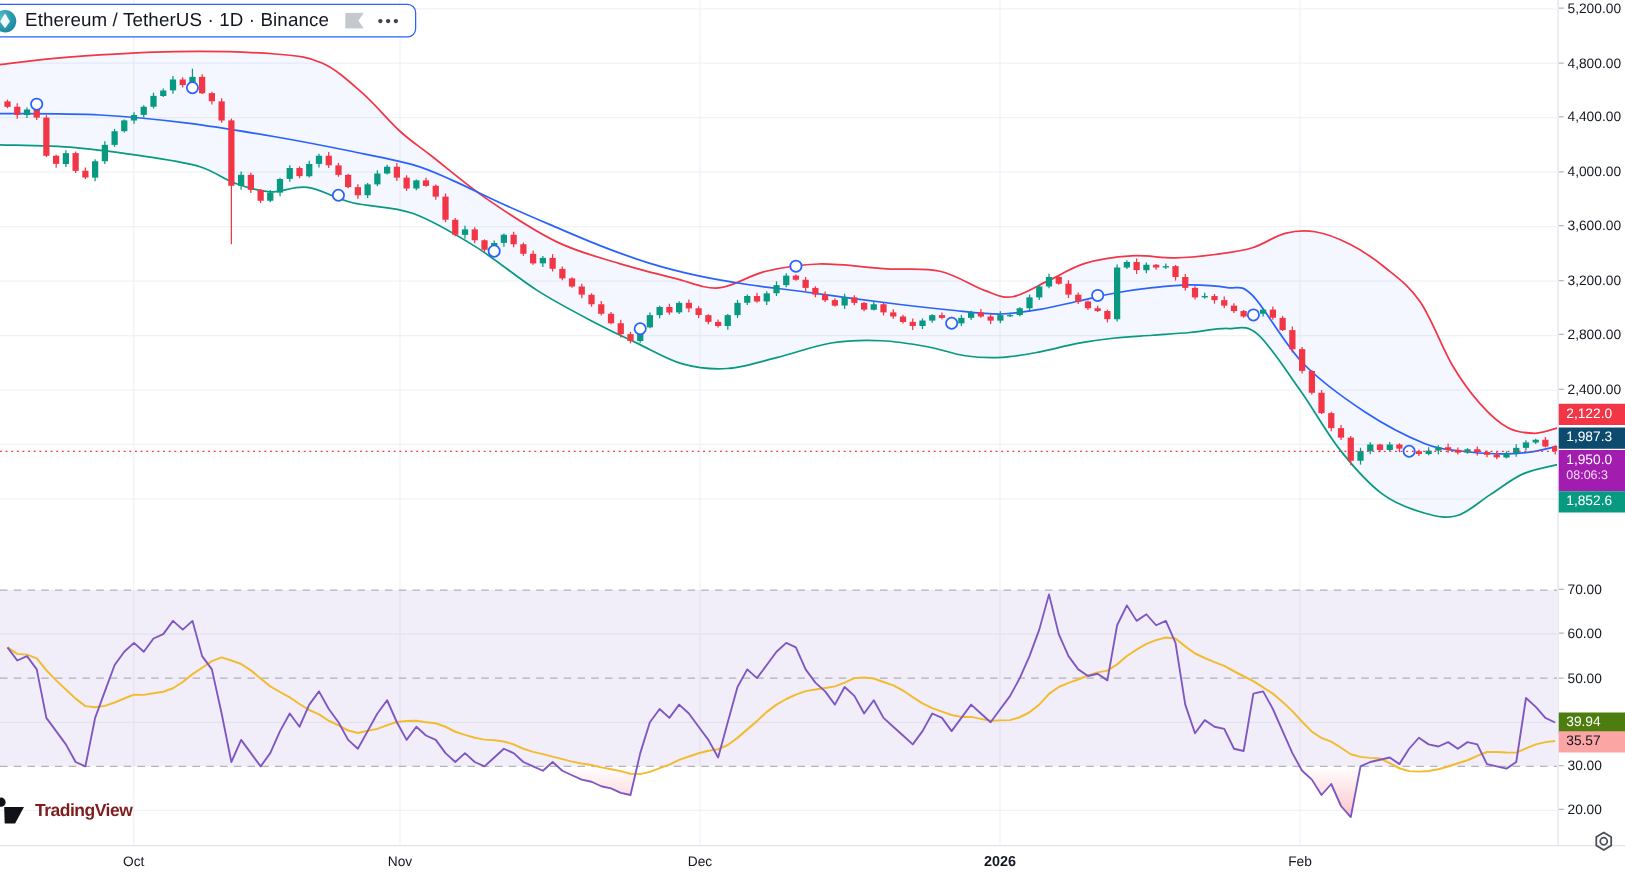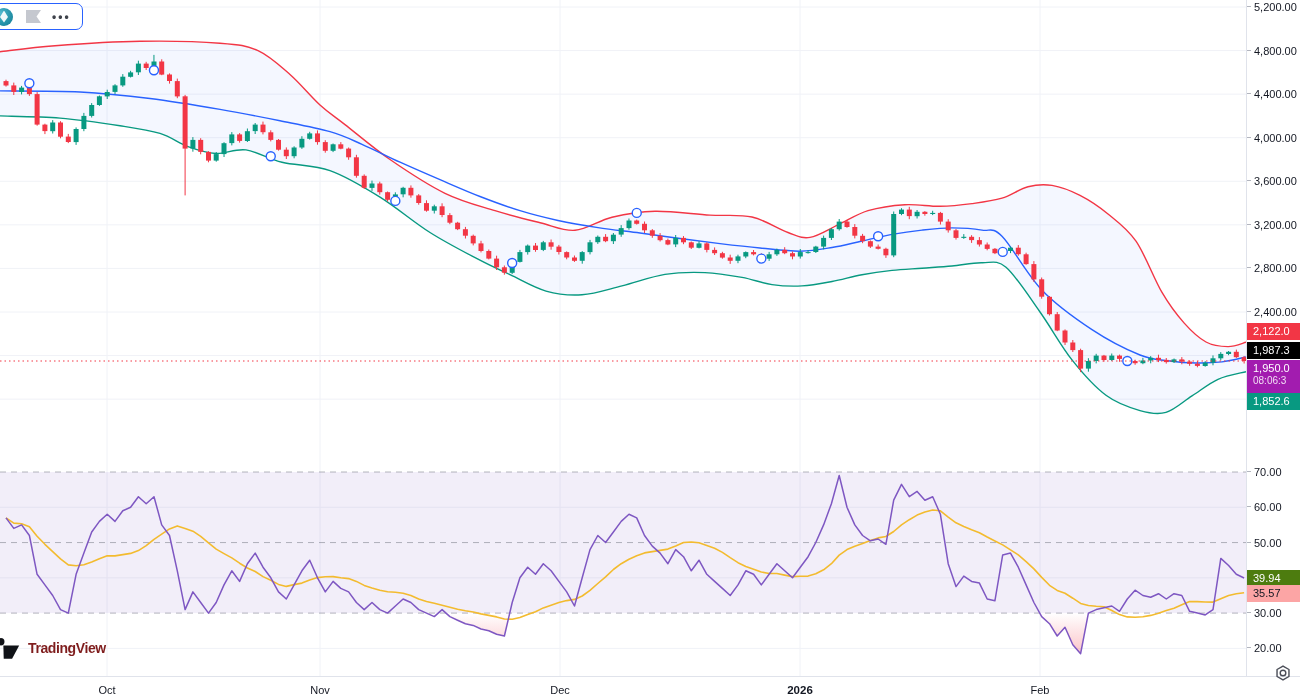--- a/index.html
+++ b/index.html
@@ -437,40 +437,41 @@
             <rect x="0" y="613.1" width="1246" height="70"></rect>
           </clipPath>
 </defs>
         <path d="M6 517.9L13.8 528.4L21.6 524.9L29.4 535.5L37.1 574.3L44.9 584.9L52.7 595.5L60.5 609.6L68.3 613.1L76.1 574.3L83.9 553.1L91.7 532L99.4 521.4L107.2 514.3L115 521.4L122.8 510.8L130.6 507.3L138.4 496.7L146.2 503.7L154 496.7L161.7 524.9L169.5 535.5L177.3 570.8L185.1 609.6L192.9 591.9L200.7 602.5L208.5 613.1L216.2 602.5L224 584.9L231.8 570.8L239.6 581.4L247.4 563.7L255.2 553.1L263 567.2L270.8 577.8L278.5 591.9L286.3 599L294.1 584.9L301.9 570.8L309.7 560.2L317.5 577.8L325.3 591.9L333.1 581.4L340.8 588.4L348.6 591.9L356.4 602.5L364.2 609.6L372 602.5L379.8 609.6L387.6 613.1L395.4 606L403.1 599L410.9 602.5L418.7 609.6L426.5 613.1L434.3 616.6L442.1 609.6L449.9 616.6L457.6 620.2L465.4 623.7L473.2 625.4L481 629L488.8 630.7L496.6 634.3L504.4 636L512.2 602.5L519.9 577.8L527.7 567.2L535.5 574.3L543.3 563.7L551.1 570.8L558.9 581.4L566.7 591.9L574.5 606L582.2 577.8L590 549.6L597.8 535.5L605.6 542.5L613.4 532L621.2 521.4L629 514.3L636.7 517.9L644.5 535.5L652.3 546.1L660.1 553.1L667.9 563.7L675.7 549.6L683.5 556.7L691.3 570.8L699 560.2L706.8 574.3L714.6 581.4L722.4 588.4L730.2 595.5L738 584.9L745.8 570.8L753.6 574.3L761.3 584.9L769.1 574.3L776.9 563.7L784.7 570.8L792.5 577.8L800.3 567.2L808.1 556.7L815.8 542.5L823.6 524.9L831.4 503.7L839.2 475.5L847 507.3L854.8 524.9L862.6 535.5L870.4 540.8L878.1 539L885.9 544.3L893.7 500.2L901.5 484.3L909.3 496.7L917.1 491.4L924.9 500.2L932.7 496.7L940.4 514.3L948.2 563.7L956 586.6L963.8 576.1L971.6 581.4L979.4 583.1L987.2 599L994.9 600.8L1002.7 554.9L1010.5 553.1L1018.3 567.2L1026.1 584.9L1033.9 602.5L1041.7 616.6L1049.5 623.7L1057.2 636L1065 627.2L1072.8 644.8L1080.6 653.7L1088.4 613.1L1096.2 609.6L1104 607.8L1111.8 606L1119.5 611.3L1127.3 599L1135.1 590.2L1142.9 595.5L1150.7 597.2L1158.5 593.7L1166.3 599L1174 593.7L1181.8 595.5L1189.6 611.3L1197.4 613.1L1205.2 614.9L1213 609.6L1220.8 558.4L1228.6 565.5L1236.3 574.3L1244.1 578L1244.1 613.1L6 613.1Z" fill="url(#osg)" clip-path="url(#osc)"></path>
         <path d="M6 517.9L13.8 523.1L21.6 523.7L29.4 526.7L37.1 536.2L44.9 544.3L52.7 551.6L60.5 558.9L68.3 564.9L76.1 565.8L83.9 564.7L91.7 562L99.4 558.8L107.2 555.7L115 555.9L122.8 554.6L130.6 553.4L138.4 550.6L146.2 545.6L154 539.3L161.7 534.2L169.5 528.9L177.3 525.9L185.1 528.4L192.9 531.2L200.7 536.3L208.5 542.8L216.2 549.1L224 553.6L231.8 557.9L239.6 563.2L247.4 568L255.2 571.5L263 576.6L270.8 580.3L278.5 584.4L286.3 586.4L294.1 584.6L301.9 583.1L309.7 580.1L317.5 577.6L325.3 576.8L333.1 576.6L340.8 577.8L348.6 578.6L356.4 581.4L364.2 585.4L372 587.9L379.8 590.2L387.6 591.7L395.4 592.2L403.1 593.2L410.9 595.5L418.7 599L426.5 601.5L434.3 603.3L442.1 605.3L449.9 607.3L457.6 609.3L465.4 610.8L473.2 612L481 613.9L488.8 615.4L496.6 616.9L504.4 619L512.2 619.3L519.9 617.5L527.7 614.5L535.5 611.7L543.3 607.9L551.1 605.2L558.9 602.6L566.7 600.6L574.5 599.4L582.2 596L590 590.3L597.8 583.5L605.6 576.9L613.4 569.5L621.2 563.7L629 559.2L636.7 555.7L644.5 552.9L652.3 551.6L660.1 550.4L667.9 549.1L675.7 546.1L683.5 542.5L691.3 542L699 542.8L706.8 545.6L714.6 548.3L722.4 552.4L730.2 557.7L738 562.7L745.8 566.5L753.6 569.3L761.3 572L769.1 573.5L776.9 573.5L784.7 575.1L792.5 576.6L800.3 576.3L808.1 576.1L815.8 573.8L823.6 569.8L831.4 563.7L839.2 555.1L847 549.6L854.8 546.3L862.6 543.6L870.4 540.4L878.1 537.9L885.9 536.5L893.7 531.5L901.5 524.8L909.3 519.7L917.1 515.1L924.9 512.1L932.7 510L940.4 510.8L948.2 517.1L956 522.8L963.8 526.4L971.6 529.7L979.4 532.7L987.2 537L994.9 541L1002.7 544.9L1010.5 549.9L1018.3 554.9L1026.1 561.6L1033.9 568.9L1041.7 577.4L1049.5 585.3L1057.2 590.4L1065 593.3L1072.8 598.2L1080.6 603.4L1088.4 605.5L1096.2 606.3L1104 606.8L1111.8 610.5L1119.5 614.6L1127.3 616.9L1135.1 617.3L1142.9 616.8L1150.7 615.4L1158.5 613.2L1166.3 610.6L1174 608.2L1181.8 604.7L1189.6 601.6L1197.4 601.6L1205.2 602L1213 602.1L1220.8 598.7L1228.6 595.5L1236.3 593.7L1244.1 592.8" fill="none" stroke="#F3BB2F" stroke-width="1.6" stroke-linejoin="round"></path>
         <path d="M6 517.9L13.8 528.4L21.6 524.9L29.4 535.5L37.1 574.3L44.9 584.9L52.7 595.5L60.5 609.6L68.3 613.1L76.1 574.3L83.9 553.1L91.7 532L99.4 521.4L107.2 514.3L115 521.4L122.8 510.8L130.6 507.3L138.4 496.7L146.2 503.7L154 496.7L161.7 524.9L169.5 535.5L177.3 570.8L185.1 609.6L192.9 591.9L200.7 602.5L208.5 613.1L216.2 602.5L224 584.9L231.8 570.8L239.6 581.4L247.4 563.7L255.2 553.1L263 567.2L270.8 577.8L278.5 591.9L286.3 599L294.1 584.9L301.9 570.8L309.7 560.2L317.5 577.8L325.3 591.9L333.1 581.4L340.8 588.4L348.6 591.9L356.4 602.5L364.2 609.6L372 602.5L379.8 609.6L387.6 613.1L395.4 606L403.1 599L410.9 602.5L418.7 609.6L426.5 613.1L434.3 616.6L442.1 609.6L449.9 616.6L457.6 620.2L465.4 623.7L473.2 625.4L481 629L488.8 630.7L496.6 634.3L504.4 636L512.2 602.5L519.9 577.8L527.7 567.2L535.5 574.3L543.3 563.7L551.1 570.8L558.9 581.4L566.7 591.9L574.5 606L582.2 577.8L590 549.6L597.8 535.5L605.6 542.5L613.4 532L621.2 521.4L629 514.3L636.7 517.9L644.5 535.5L652.3 546.1L660.1 553.1L667.9 563.7L675.7 549.6L683.5 556.7L691.3 570.8L699 560.2L706.8 574.3L714.6 581.4L722.4 588.4L730.2 595.5L738 584.9L745.8 570.8L753.6 574.3L761.3 584.9L769.1 574.3L776.9 563.7L784.7 570.8L792.5 577.8L800.3 567.2L808.1 556.7L815.8 542.5L823.6 524.9L831.4 503.7L839.2 475.5L847 507.3L854.8 524.9L862.6 535.5L870.4 540.8L878.1 539L885.9 544.3L893.7 500.2L901.5 484.3L909.3 496.7L917.1 491.4L924.9 500.2L932.7 496.7L940.4 514.3L948.2 563.7L956 586.6L963.8 576.1L971.6 581.4L979.4 583.1L987.2 599L994.9 600.8L1002.7 554.9L1010.5 553.1L1018.3 567.2L1026.1 584.9L1033.9 602.5L1041.7 616.6L1049.5 623.7L1057.2 636L1065 627.2L1072.8 644.8L1080.6 653.7L1088.4 613.1L1096.2 609.6L1104 607.8L1111.8 606L1119.5 611.3L1127.3 599L1135.1 590.2L1142.9 595.5L1150.7 597.2L1158.5 593.7L1166.3 599L1174 593.7L1181.8 595.5L1189.6 611.3L1197.4 613.1L1205.2 614.9L1213 609.6L1220.8 558.4L1228.6 565.5L1236.3 574.3L1244.1 578" fill="none" stroke="#7E57C2" stroke-width="1.5" stroke-linejoin="round"></path>
       </svg></div>
 
   <div class="symbol-pill">
     <span class="eth-logo"></span>
+    <span class="symbol-title">Ethereum / TetherUS · 1D · Binance</span>
     <span class="flag-icon"></span>
     <span class="more-dots">•••</span>
   </div>
 
   <div class="price-axis" id="price-axis">
       <div class="axis-label" style="top:1px"><span class="tickmark"></span>5,200.00</div>
       <div class="axis-label" style="top:45px"><span class="tickmark"></span>4,800.00</div>
       <div class="axis-label" style="top:88px"><span class="tickmark"></span>4,400.00</div>
       <div class="axis-label" style="top:132px"><span class="tickmark"></span>4,000.00</div>
       <div class="axis-label" style="top:175px"><span class="tickmark"></span>3,600.00</div>
       <div class="axis-label" style="top:219px"><span class="tickmark"></span>3,200.00</div>
       <div class="axis-label" style="top:262px"><span class="tickmark"></span>2,800.00</div>
       <div class="axis-label" style="top:306px"><span class="tickmark"></span>2,400.00</div>
       <div class="axis-label" style="top:466px"><span class="tickmark"></span>70.00</div>
       <div class="axis-label" style="top:501px"><span class="tickmark"></span>60.00</div>
       <div class="axis-label" style="top:537px"><span class="tickmark"></span>50.00</div>
       <div class="axis-label" style="top:607px"><span class="tickmark"></span>30.00</div>
       <div class="axis-label" style="top:642px"><span class="tickmark"></span>20.00</div>
       <div class="price-badge" style="top:323px;background:#F23645">2,122.0</div>
-      <div class="price-badge" style="top:342px;background:#000000">1,987.3</div>
+      <div class="price-badge" style="top:342px;background:#0c4a6e">1,987.3</div>
       <div class="price-badge tall" style="top:360px;background:#a21caf">1,950.0<span class="cd">08:06:3</span></div>
       <div class="price-badge" style="top:393px;background:#089981">1,852.6</div>
       <div class="price-badge" style="top:570px;background:#4d7c0f;color:#FFFFFF">39.94</div>
       <div class="price-badge" style="top:585px;background:#fca5a5;color:#131722">35.57</div>
     </div>
 
   <div class="time-axis" id="time-axis">
       <div class="time-label" style="left:107px">Oct</div>
       <div class="time-label" style="left:320px">Nov</div>
       <div class="time-label" style="left:560px">Dec</div>

